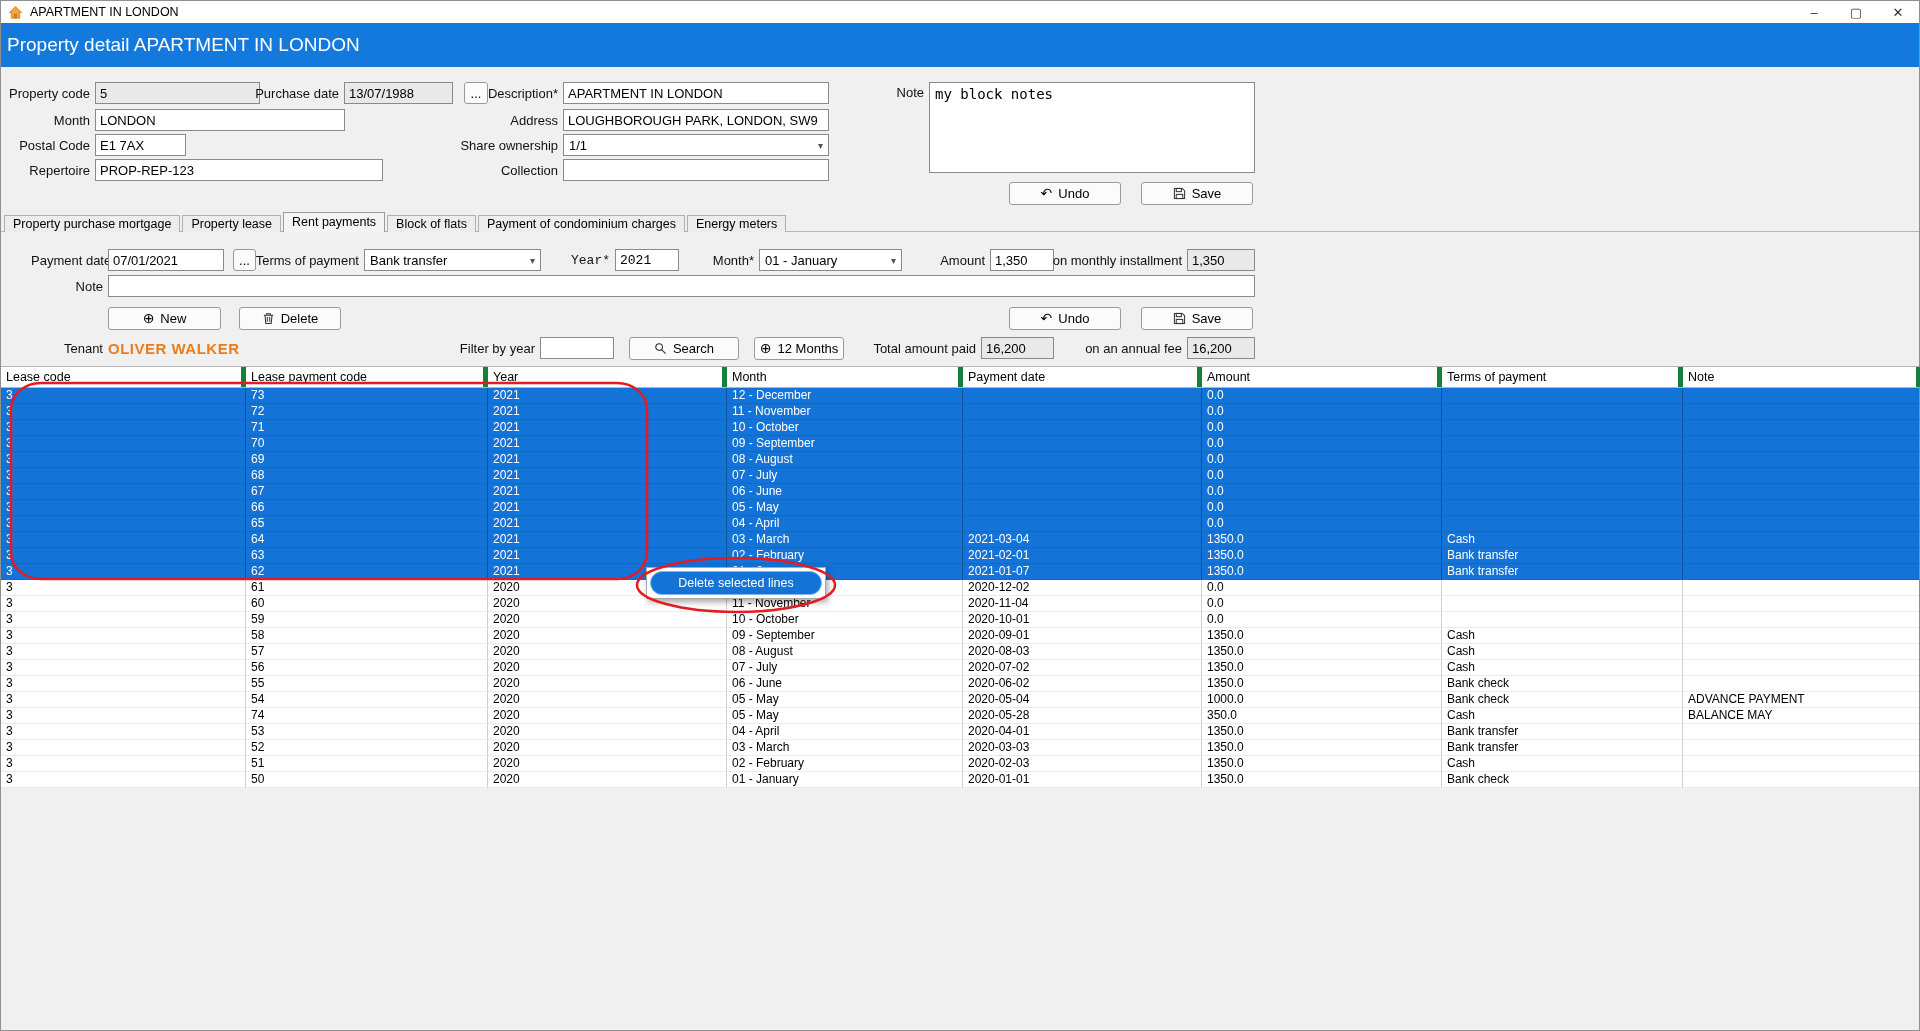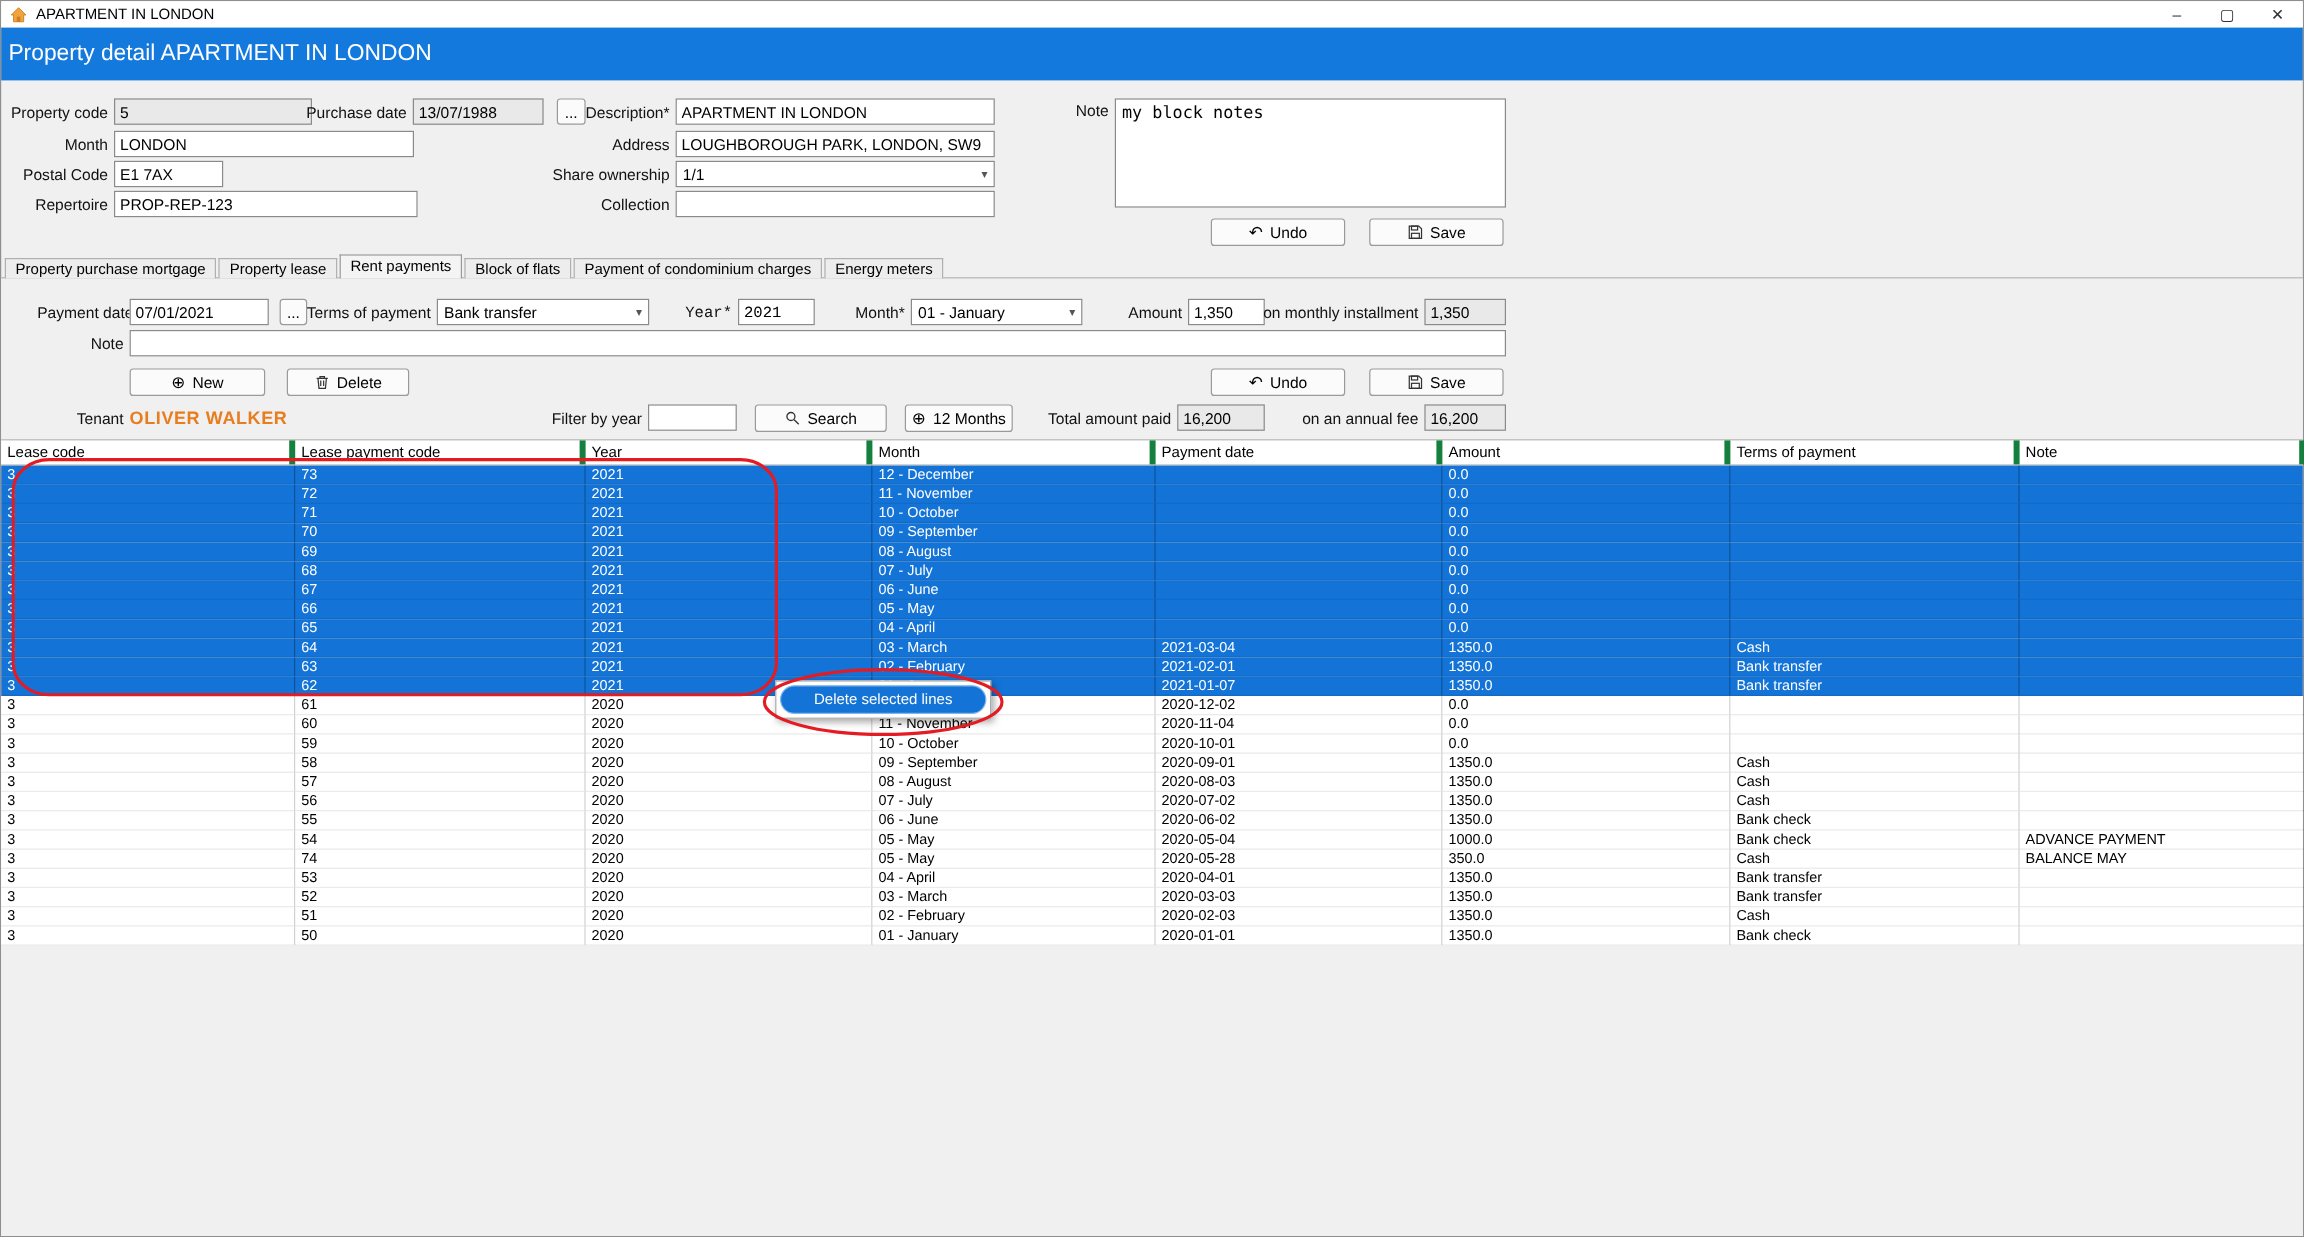--- a/index.html
+++ b/index.html
@@ -139,21 +139,21 @@
     <div class="field" style="left:420px; top:67px;">
       <span class="lbl" style="width:137px;">Share ownership</span>
       <div class="select" style="width:266px;">
         <span>1/1</span>
         <span class="chev">▾</span>
       </div>
     </div>
 
     <div class="field" style="left:4px; top:92px;">
       <span class="lbl" style="width:85px;">Repertoire</span>
-      <input class="inp" style="width: 253px;" value="PROP-REP-123">
+      <input class="inp" style="width: 288px;" value="PROP-REP-123">
     </div>
 
     <div class="field" style="left:420px; top:92px;">
       <span class="lbl" style="width:137px;">Collection</span>
       <input class="inp" style="width: 266px;" value="">
     </div>
 
     <button class="btn" style="left:1008px; top:115px; width:112px;">
       <span class="glyph">↶</span>
       <span>Undo</span>

